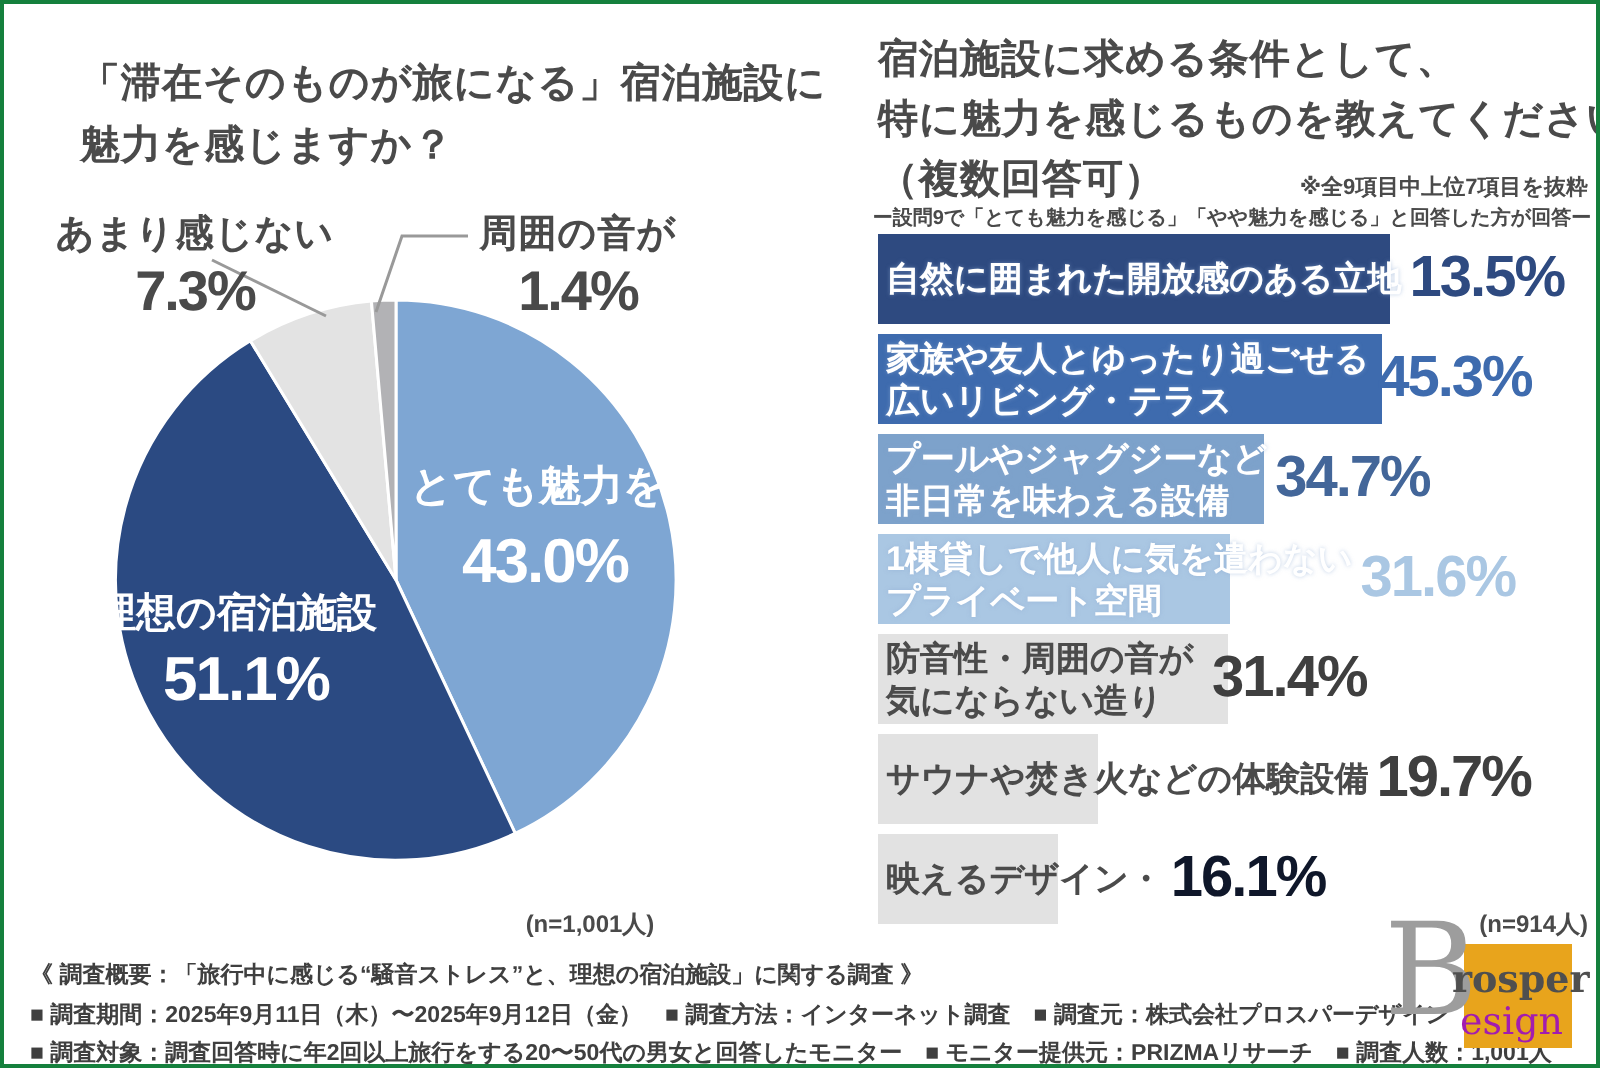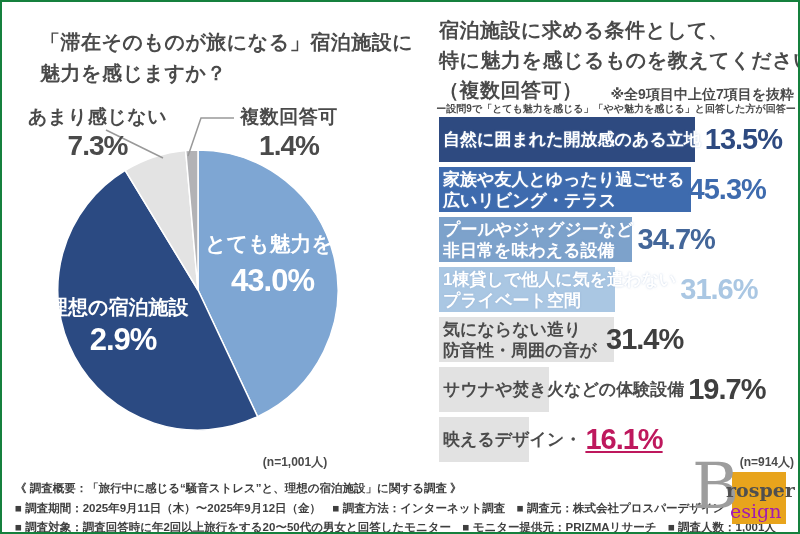--- a/index.html
+++ b/index.html
@@ -22,21 +22,21 @@
   .lab-yaya{left:46px;top:292px;color:#fff;}
   .lab-yaya .in-line{font-size:20px;line-height:26px;font-weight:bold;white-space:nowrap;}
   .lab-yaya .in-pct{font-size:31px;font-weight:bold;letter-spacing:-1px;width:150px;text-align:center;margin-top:2px;}
   .n-left{position:absolute;left:213px;top:452px;width:160px;text-align:center;
           font-size:12px;font-weight:bold;color:#4a4a4a;}
 
   
   .bar-title{position:absolute;left:437px;top:13px;font-size:20px;font-weight:bold;
              color:#4a4a4a;line-height:30px;letter-spacing:.5px;white-space:nowrap;}
   .bar-note{position:absolute;left:560px;top:84px;width:232px;text-align:right;
-            font-size:14px;font-weight:bold;color:#4a4a4a;white-space:nowrap;}
+            font-size:11px;font-weight:bold;color:#4a4a4a;white-space:nowrap;}
   .bar-subtitle{position:absolute;left:434px;top:100px;width:360px;text-align:center;
                 font-size:10px;font-weight:bold;color:#4a4a4a;white-space:nowrap;}
   #bars{position:absolute;left:437px;top:115px;width:356px;}
   .bar-row{position:relative;height:45px;margin-bottom:5px;}
   .bar-fill{position:absolute;left:0;top:0;bottom:0;}
   .bar-content{position:relative;display:flex;align-items:center;height:100%;padding-left:4px;}
   .bar-label{font-size:17px;line-height:21px;font-weight:bold;}
   .bar-label div{white-space:nowrap;}
   .bar-label.white{color:#fff;text-shadow:0 0 2px rgba(140,170,210,.55);}
   .bar-pct{font-size:29px;font-weight:bold;letter-spacing:-1px;margin-left:4px;white-space:nowrap;}
@@ -75,32 +75,32 @@
       <polyline points="104,128 161,156" fill="none" stroke="#999999" stroke-width="1.5"></polyline>
       <polyline points="232,116 199,116 186,154" fill="none" stroke="#999999" stroke-width="1.5"></polyline>
     </svg>
 
   <div class="pie-label lab-amari">
     <div class="pl-name">あまり感じない</div>
     <div class="pl-pct">7.3%</div>
   </div>
 
   <div class="pie-label lab-mattaku">
-    <div class="pl-name">複数回答可</div>
+    <div class="pl-name">周囲の音が</div>
     <div class="pl-pct">1.4%</div>
   </div>
 
   <div class="pie-label lab-totemo">
     <div class="in-line">とても魅力を</div>
     <div class="in-pct">43.0%</div>
   </div>
 
   <div class="pie-label lab-yaya">
     <div class="in-line">理想の宿泊施設</div>
-    <div class="in-pct">2.9%</div>
+    <div class="in-pct">51.1%</div>
   </div>
 
   <div class="n-left">(n=1,001人)</div>
 
   <div class="bar-title">
     <div>宿泊施設に求める条件として、</div>
     <div>特に魅力を感じるものを教えてください</div>
     <div>（複数回答可）</div>
   </div>
   <div class="bar-note">※全9項目中上位7項目を抜粋</div>
@@ -143,42 +143,42 @@
             <div>1棟貸しで他人に気を遣わない</div>
             <div>プライベート空間</div>
           </div>
           <div class="bar-pct" style="color: rgb(170, 199, 227);">31.6%</div>
         </div>
       </div>
       <div class="bar-row">
         <div class="bar-fill" style="width: 175px; background: rgb(226, 226, 226);"></div>
         <div class="bar-content">
           <div class="bar-label" style="color: rgb(75, 75, 75); min-width: 159px;">
+            <div>防音性・周囲の音が</div>
             <div>気にならない造り</div>
-            <div>防音性・周囲の音が</div>
           </div>
           <div class="bar-pct" style="color: rgb(63, 63, 63);">31.4%</div>
         </div>
       </div>
       <div class="bar-row">
         <div class="bar-fill" style="width: 110px; background: rgb(226, 226, 226);"></div>
         <div class="bar-content">
           <div class="bar-label" style="color: rgb(75, 75, 75); min-width: 94px;">
             <div>サウナや焚き火などの体験設備</div>
           </div>
           <div class="bar-pct" style="color: rgb(63, 63, 63);">19.7%</div>
         </div>
       </div>
       <div class="bar-row">
         <div class="bar-fill" style="width: 90px; background: rgb(226, 226, 226);"></div>
         <div class="bar-content">
           <div class="bar-label" style="color: rgb(75, 75, 75); min-width: 74px;">
             <div>映えるデザイン・</div>
           </div>
-          <div class="bar-pct" style="color: #be185d; text-decoration: underline;">16.1%</div>
+          <div class="bar-pct" style="color: #0f172a;">16.1%</div>
         </div>
       </div>
     </div>
 
   <div class="n-right">(n=914人)</div>
 
   <div class="footer">
     <div>《 調査概要：「旅行中に感じる“騒音ストレス”と、理想の宿泊施設」に関する調査 》</div>
     <div>■ 調査期間：2025年9月11日（木）〜2025年9月12日（金）　■ 調査方法：インターネット調査　■ 調査元：株式会社プロスパーデザイン</div>
     <div>■ 調査対象：調査回答時に年2回以上旅行をする20〜50代の男女と回答したモニター　■ モニター提供元：PRIZMAリサーチ　■ 調査人数：1,001人</div>

